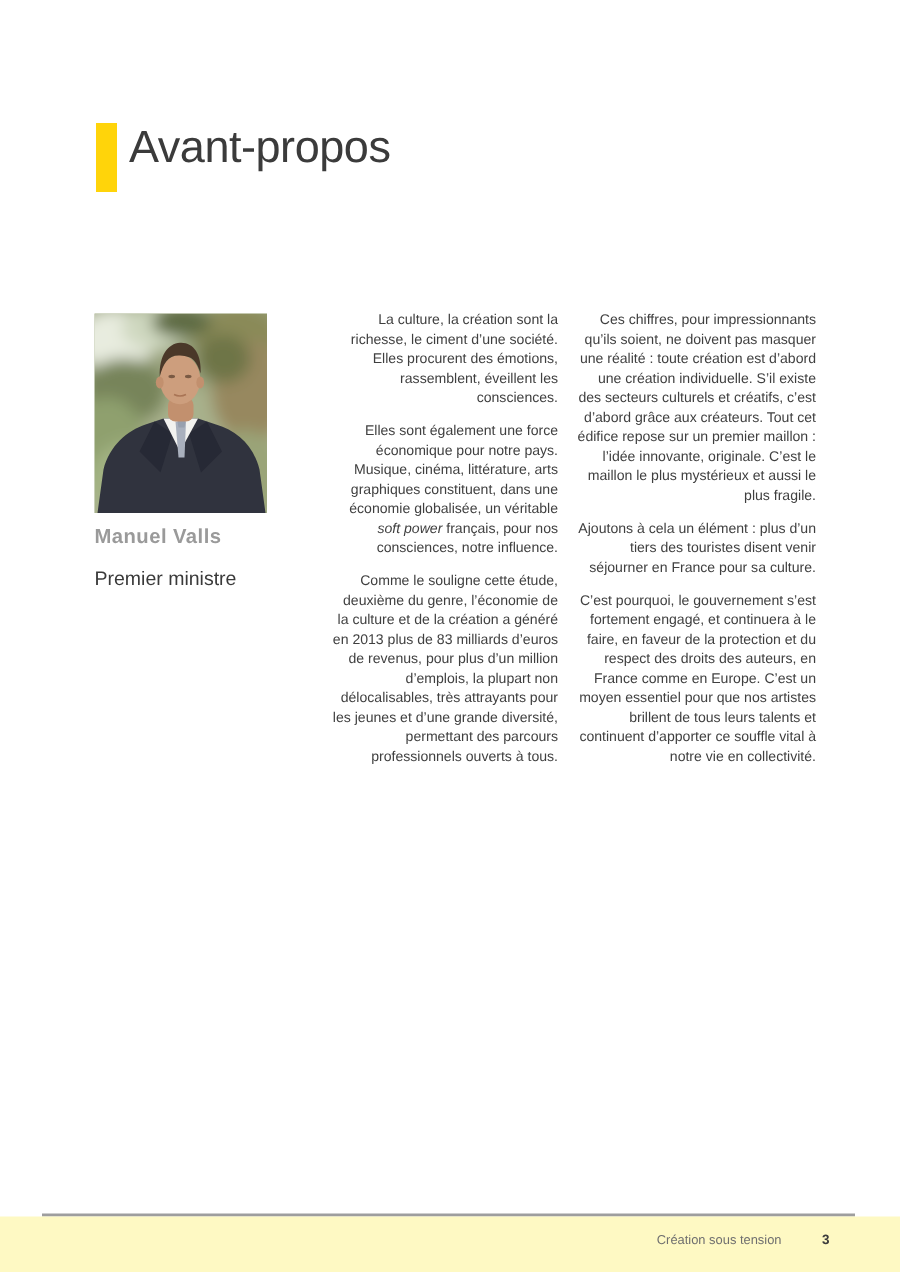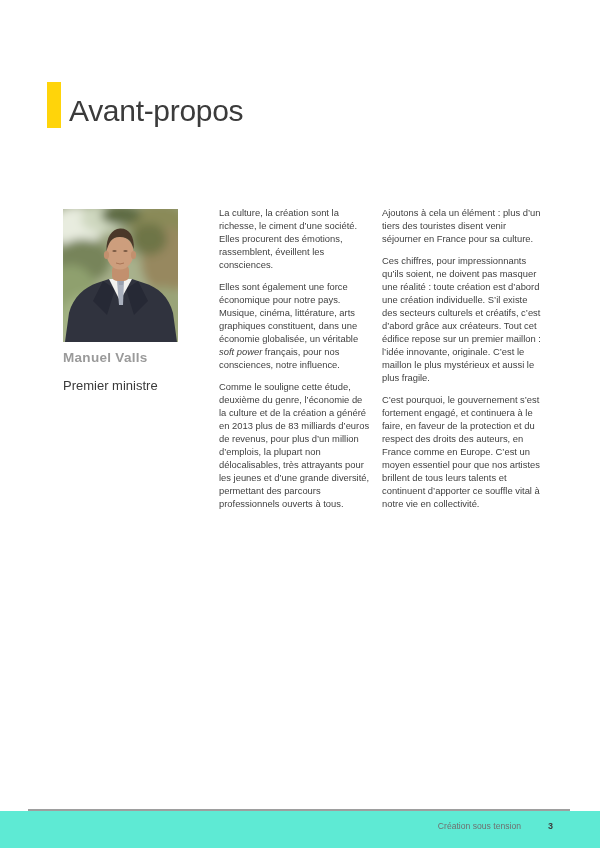--- a/index.html
+++ b/index.html
@@ -8,22 +8,22 @@
     background: #ffffff;
     font-family: "Liberation Sans", sans-serif;
     position: relative;
     overflow: hidden;
     -webkit-font-smoothing: antialiased;
   }
   .page { position: absolute; inset: 0; background: #ffffff; }
 
   
   .title-block {
-    position: absolute; left: 47px; top: 82px;
-    display: flex; align-items: flex-end;
+    position: absolute; left: 64px; top: 82px;
+    display: flex; align-items: flex-start;
   }
   .accent-bar {
     width: 14px; height: 46px;
     background: #ffd40a;
     margin-right: 8px;
     flex: none;
   }
   .page-title {
     font-size: 30px; line-height: 34px;
     color: #3b3b3b; font-weight: 400;
@@ -41,41 +41,41 @@
     color: #9a9a9a; letter-spacing: 0.3px;
   }
   .author-role {
     margin-top: 13px;
     font-size: 13px; color: #3a3a3a;
   }
 
   
   .text-columns {
     position: absolute; left: 219px; top: 206px;
-    display: flex; gap: 10px;
+    display: flex; gap: 10px; text-align: right;
   }
   .col { color: #3f3f3f; }
   .col-1 { width: 153px; }
   .col-2 { width: 162px; }
   .col p {
     margin: 0 0 9px 0;
     font-size: 9.4px; line-height: 13px;
     color: #3f3f3f;
   }
   .col p em { font-style: italic; }
 
   
   .footer-rule {
     position: absolute; left: 28px; top: 809px;
     width: 542px; height: 2px;
     background: #9e9e9e;
   }
   .footer-strip {
     position: absolute; left: 0; right: 0; top: 811px; bottom: 0;
-    background: #5eead4;
+    background: #fef9c3;
     display: flex; justify-content: flex-end; align-items: flex-start;
     padding: 10px 47px 0 0;
     box-sizing: border-box;
   }
   .footer-doc-title { font-size: 8.6px; color: #6f6f6f; }
   .footer-page-number {
     font-size: 9px; color: #3c3c3c; font-weight: 700;
     margin-left: 27px;
   }
 </style>
@@ -144,22 +144,22 @@
     <div class="author-role">Premier ministre</div>
   </div>
 
   <div class="text-columns">
     <div class="col col-1">
       <p>La culture, la création sont la richesse, le ciment d’une société. Elles procurent des émotions, rassemblent, éveillent les consciences.</p>
       <p><span>Elles sont également une force économique pour notre pays. Musique, cinéma, littérature, arts graphiques constituent, dans une économie globalisée, un véritable </span><em>soft power</em><span> français, pour nos consciences, notre influence.</span></p>
       <p>Comme le souligne cette étude, deuxième du genre, l’économie de la culture et de la création a généré en 2013 plus de 83 milliards d’euros de revenus, pour plus d’un million d’emplois, la plupart non délocalisables, très attrayants pour les jeunes et d’une grande diversité, permettant des parcours professionnels ouverts à tous.</p>
     </div>
     <div class="col col-2">
+      <p>Ces chiffres, pour impressionnants qu’ils soient, ne doivent pas masquer une réalité : toute création est d’abord une création individuelle. S’il existe des secteurs culturels et créatifs, c’est d’abord grâce aux créateurs. Tout cet édifice repose sur un premier maillon : l’idée innovante, originale. C’est le maillon le plus mystérieux et aussi le plus fragile.</p>
       <p>Ajoutons à cela un élément : plus d’un tiers des touristes disent venir séjourner en France pour sa culture.</p>
-      <p>Ces chiffres, pour impressionnants qu’ils soient, ne doivent pas masquer une réalité : toute création est d’abord une création individuelle. S’il existe des secteurs culturels et créatifs, c’est d’abord grâce aux créateurs. Tout cet édifice repose sur un premier maillon : l’idée innovante, originale. C’est le maillon le plus mystérieux et aussi le plus fragile.</p>
       <p>C’est pourquoi, le gouvernement s’est fortement engagé, et continuera à le faire, en faveur de la protection et du respect des droits des auteurs, en France comme en Europe. C’est un moyen essentiel pour que nos artistes brillent de tous leurs talents et continuent d’apporter ce souffle vital à notre vie en collectivité.</p>
     </div>
   </div>
 
   <div class="footer-rule"></div>
   <div class="footer-strip">
     <span class="footer-doc-title">Création sous tension</span>
     <span class="footer-page-number">3</span>
   </div>
 

